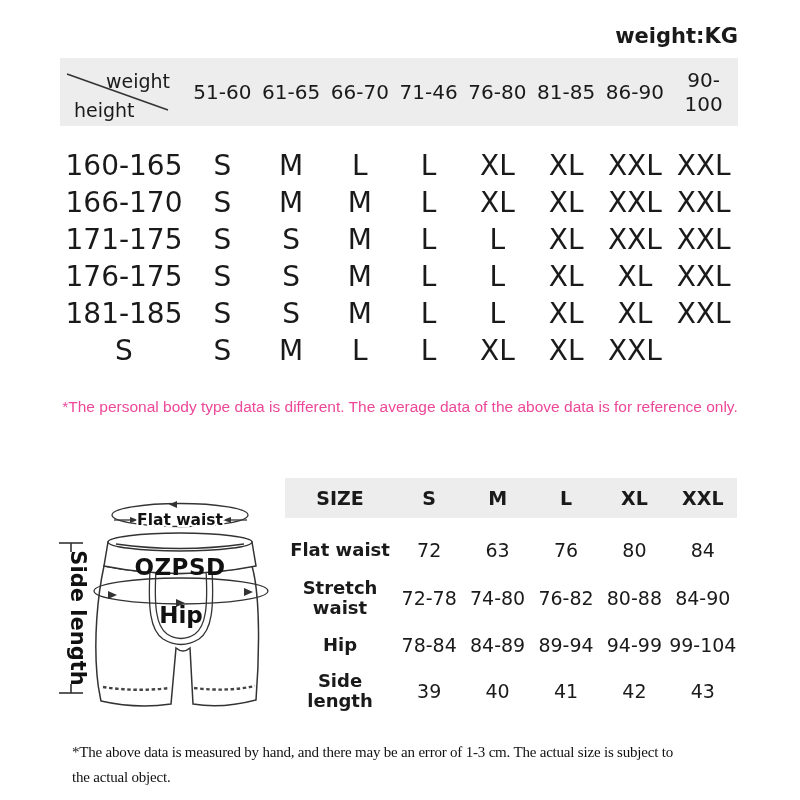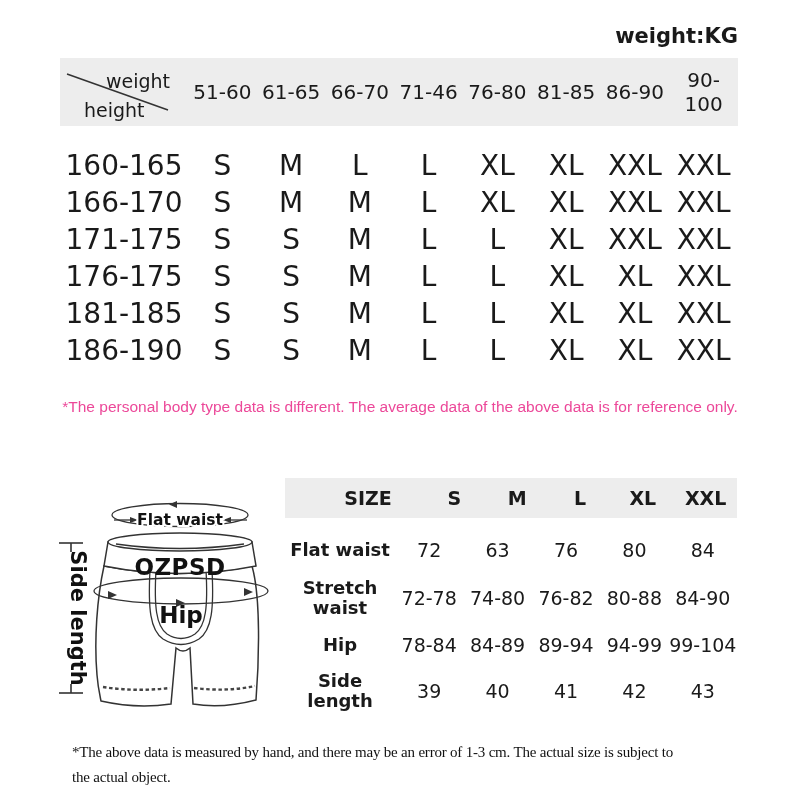--- a/index.html
+++ b/index.html
@@ -15,21 +15,21 @@
   
   #sizechart { left:60px; top:58px; width:678px; }
   .sc-header {
     display:grid; grid-template-columns:128px repeat(8,1fr);
     background:#ededed; height:68px; align-items:center; font-size:20px;
   }
   .cell { text-align:center; }
   .corner { position:relative; height:68px; }
   .corner svg { position:absolute; left:0; top:0; }
   .corner .w { position:absolute; left:46px; top:12px;  font-size:19px; }
-  .corner .h { position:absolute; left:24px; top:41px; font-size:19px; }
+  .corner .h { position:absolute; left:14px; top:41px; font-size:19px; }
   .sc-rows { margin-top:21px; }
   .sc-row {
     display:grid; grid-template-columns:128px repeat(8,1fr);
     height:37px; align-items:center; font-size:28px;
   }
 
   
   #note1 {
     top:398px; left:20px; width:760px; text-align:center;
     font-family:"Liberation Sans", sans-serif; font-size:15.5px; color:#ec4899;
@@ -39,21 +39,21 @@
     font-family:Liberation Serif, serif; font-size:15px;
     line-height:25px; letter-spacing:-0.2px; color:#111;
   }
   #note2 .ln1 { white-space:nowrap; }
 
   
   #meas { left:285px; top:478px; width:452px; }
   .m-header {
     display:grid; grid-template-columns:110px repeat(5,1fr);
     background:#ededed; height:40px; align-items:center;
-    font-size:19px; font-weight:700;padding-left:28px;
+    font-size:19px; font-weight:700;
   }
   .m-rows { margin-top:8px; }
   .m-row {
     display:grid; grid-template-columns:110px repeat(5,1fr);
     align-items:center; font-size:19px;
   }
   .m-row:nth-child(1), .m-row:nth-child(2) { height:48px; }
   .m-row:nth-child(3), .m-row:nth-child(4) { height:46px; }
   .m-row .label { font-weight:700; font-size:18px; text-align:center; line-height:1.12; }
 
@@ -142,21 +142,20 @@
       <div class="cell">S</div>
       <div class="cell">S</div>
       <div class="cell">M</div>
       <div class="cell">L</div>
       <div class="cell">L</div>
       <div class="cell">XL</div>
       <div class="cell">XL</div>
       <div class="cell">XXL</div>
     </div>
     <div class="sc-row">
-      <div class="cell">186-190</div>
       <div class="cell">S</div>
       <div class="cell">S</div>
       <div class="cell">M</div>
       <div class="cell">L</div>
       <div class="cell">L</div>
       <div class="cell">XL</div>
       <div class="cell">XL</div>
       <div class="cell">XXL</div>
     </div>
   </div>

